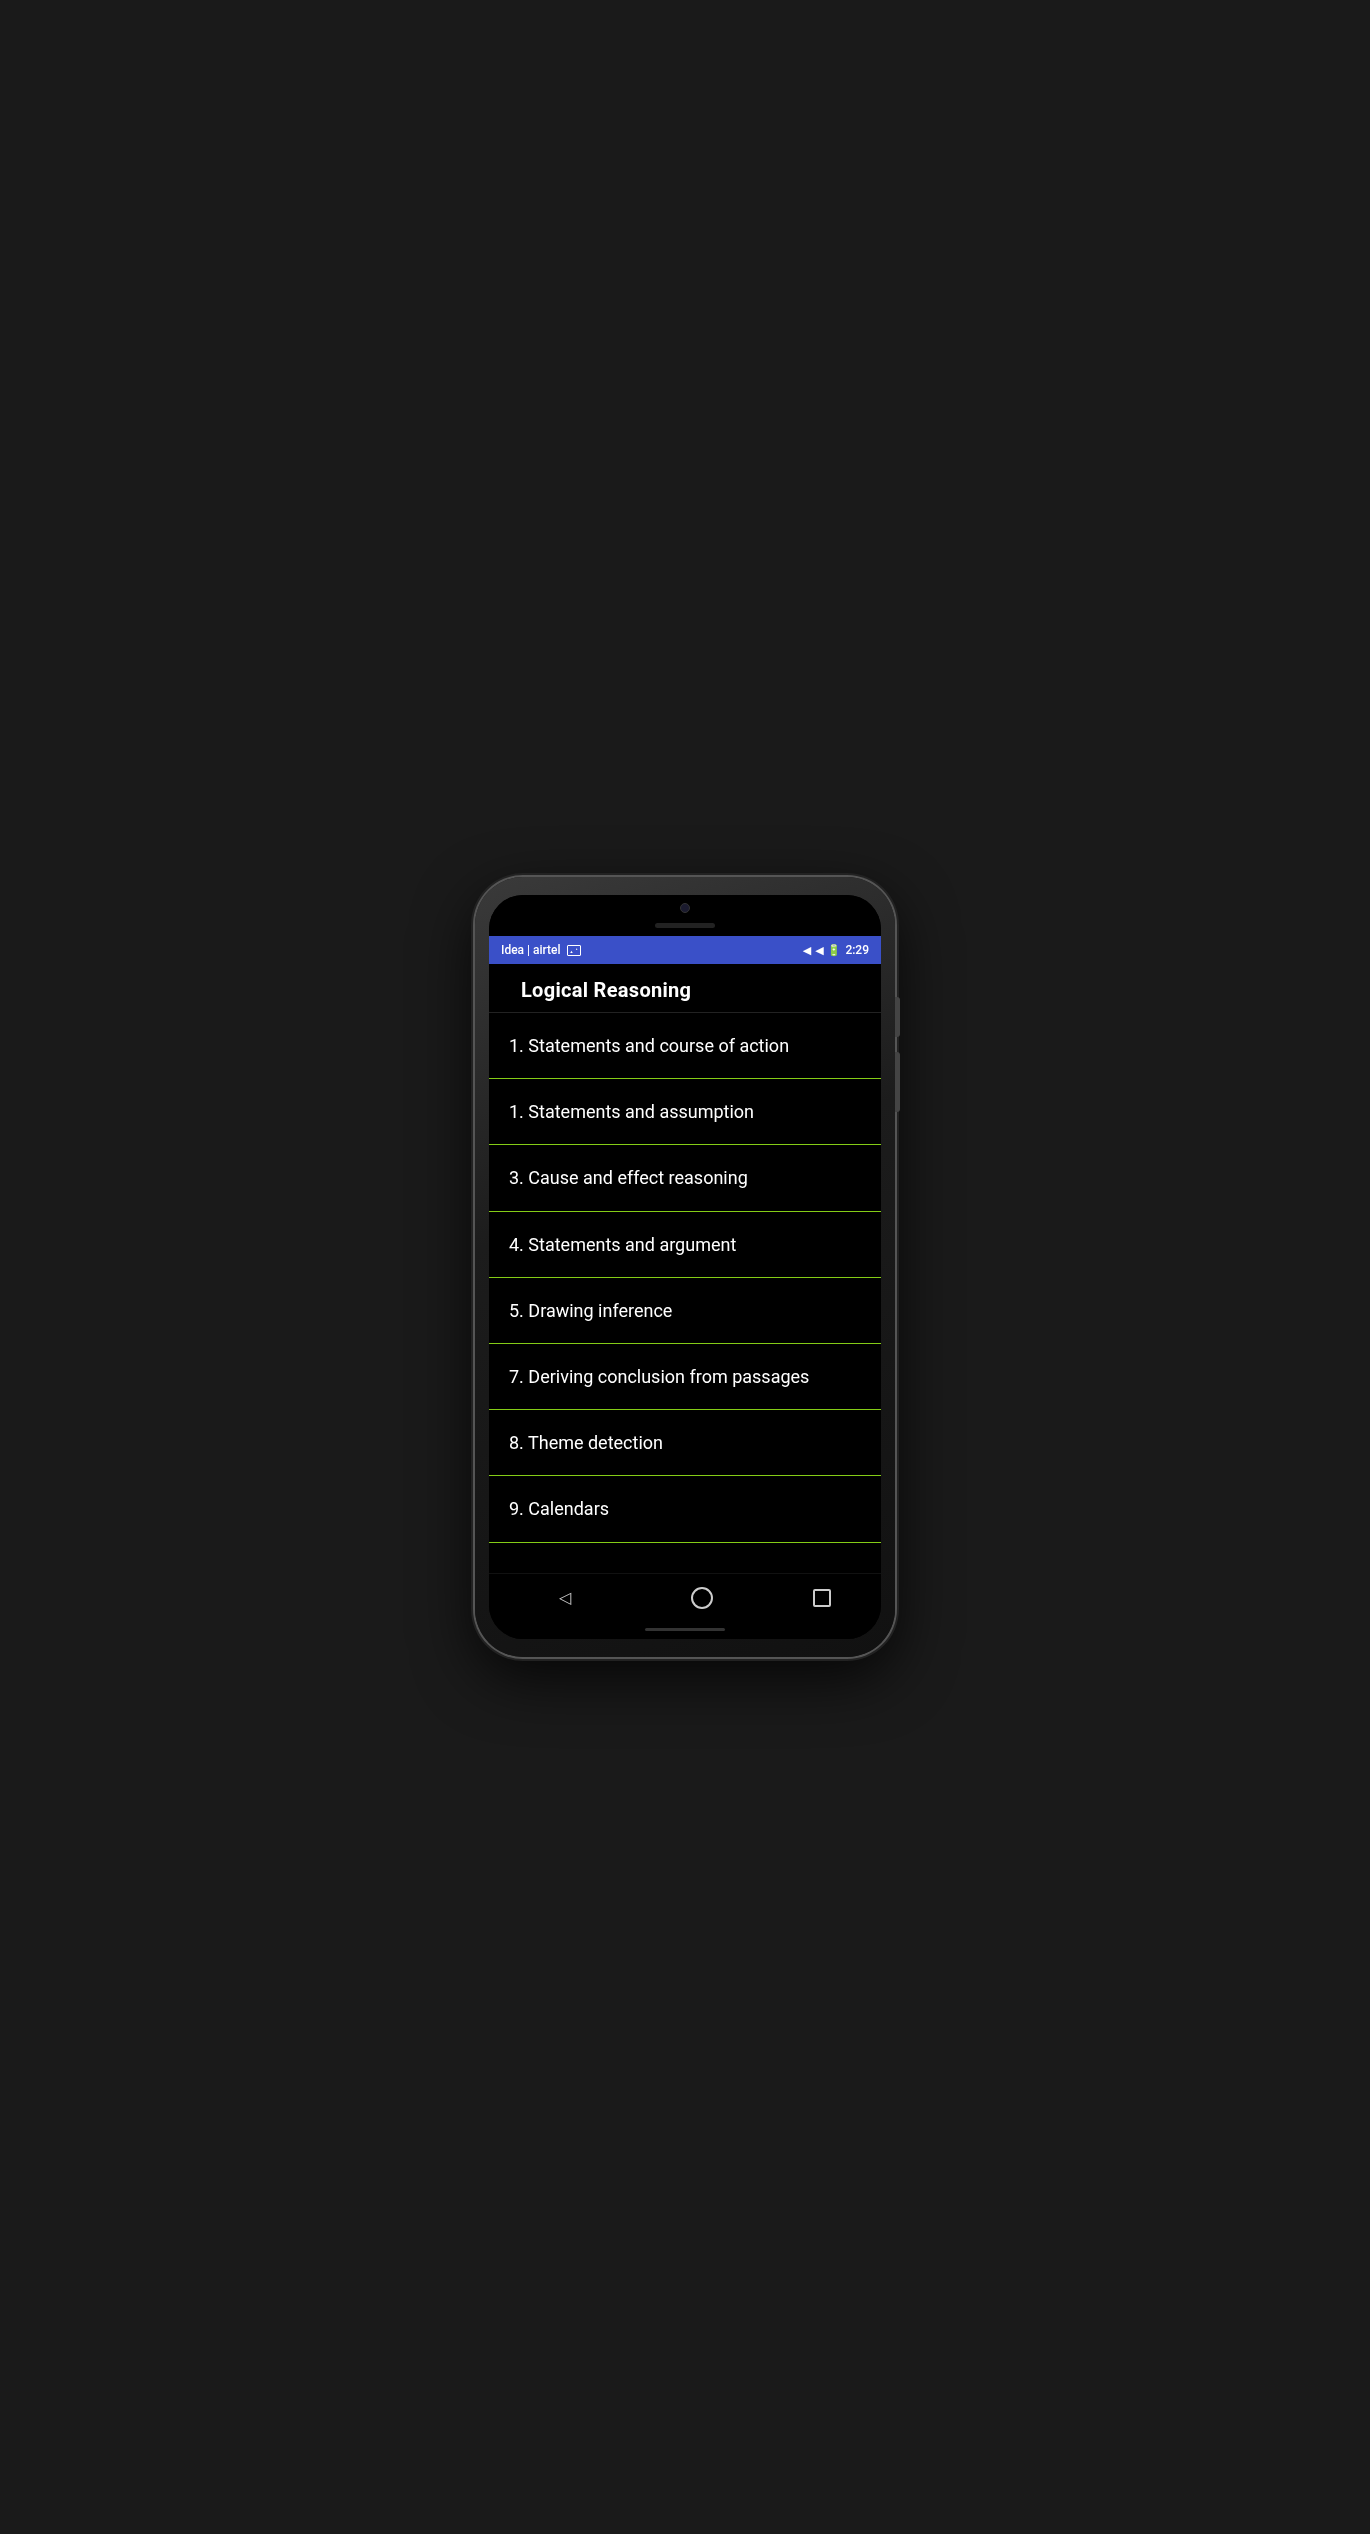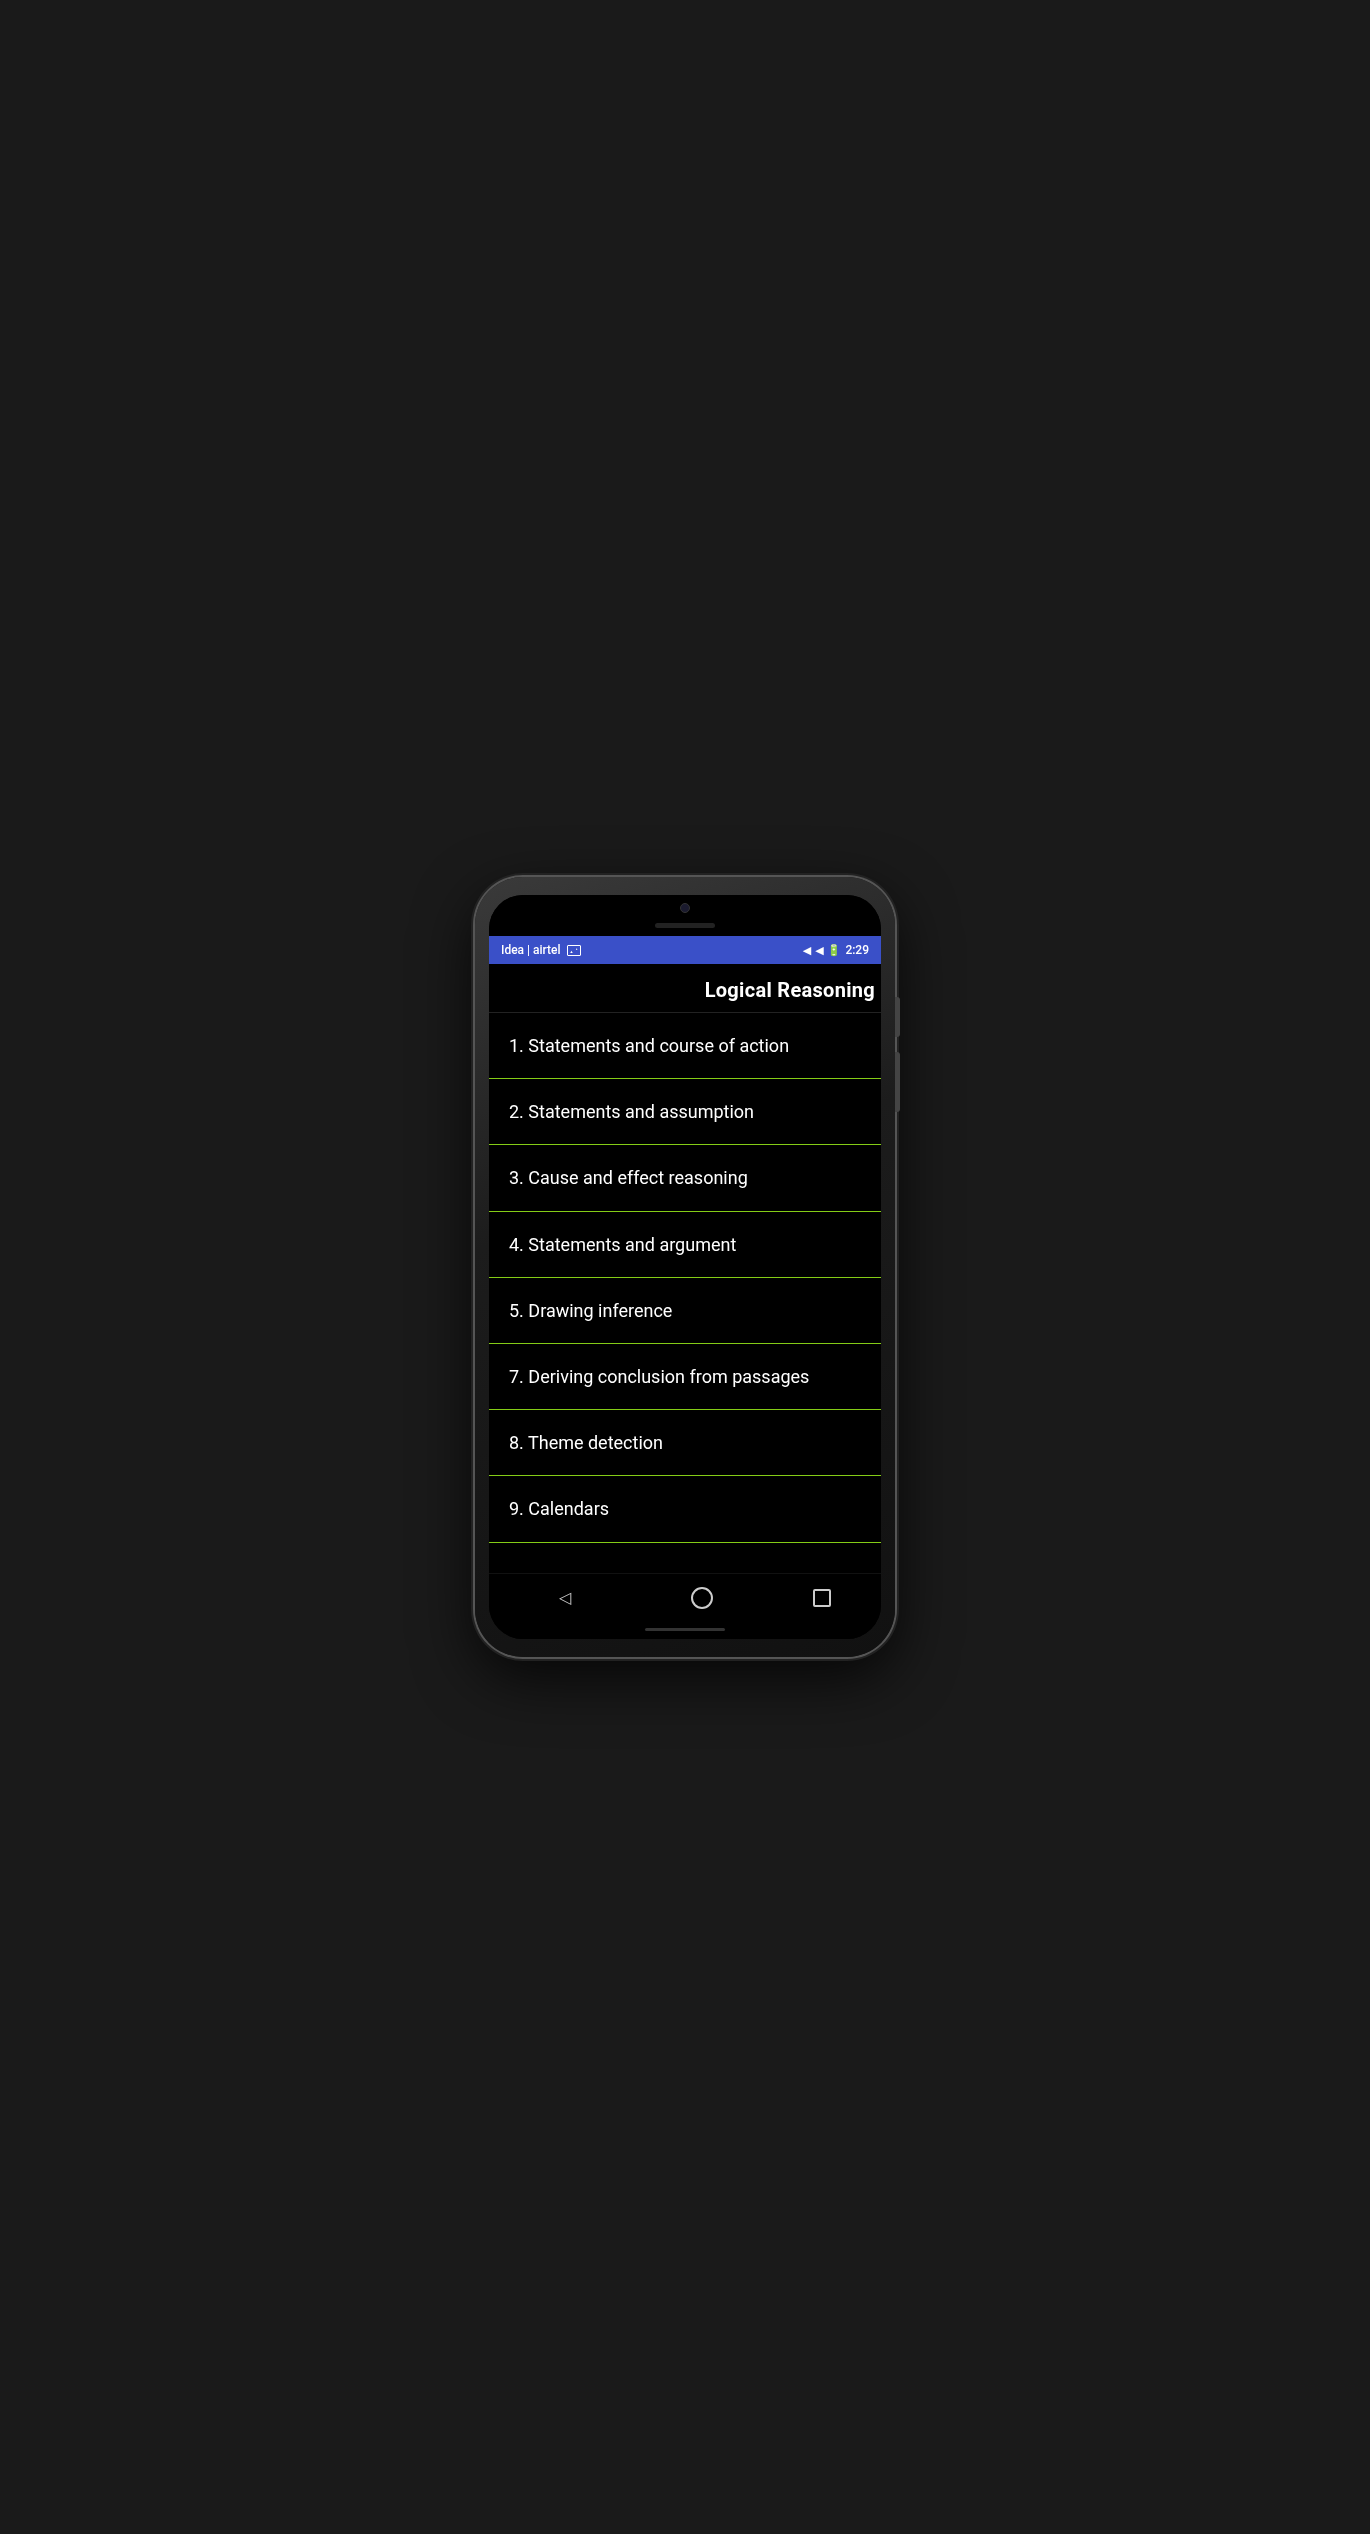--- a/index.html
+++ b/index.html
@@ -150,22 +150,22 @@
       font-size: 3px;
       position: absolute;
       top: 1px;
       right: 2px;
       color: #fff;
     }
 
     
     .app-header {
       background: #000;
-      padding: 14px 6px 10px;
-      text-align: right;
+      padding: 14px 32px 10px;
+      text-align: left;
       border-bottom: 1px solid #222;
     }
 
     .app-title {
       color: #fff;
       font-size: 20px;
       font-weight: bold;
       letter-spacing: 0.3px;
     }
 
@@ -272,21 +272,21 @@
         <span>2:29</span>
       </div>
     </div>
 
     <div class="app-header">
       <span class="app-title">Logical Reasoning</span>
     </div>
 
     <div class="list-container" id="list-container">
     <div class="list-item"><span class="list-item-text">1. Statements and course of action</span></div>
-        <div class="list-item"><span class="list-item-text">2. Statements and assumption</span></div>
+        <div class="list-item"><span class="list-item-text">1. Statements and assumption</span></div>
         <div class="list-item"><span class="list-item-text">3. Cause and effect reasoning</span></div>
         <div class="list-item"><span class="list-item-text">4. Statements and argument</span></div>
         <div class="list-item"><span class="list-item-text">5. Drawing inference</span></div>
         <div class="list-item"><span class="list-item-text">7. Deriving conclusion from passages</span></div>
         <div class="list-item"><span class="list-item-text">8. Theme detection</span></div>
         <div class="list-item"><span class="list-item-text">9. Calendars</span></div>
       </div>
 
     <div class="nav-bar">
       <button class="nav-btn nav-back">◁</button>

